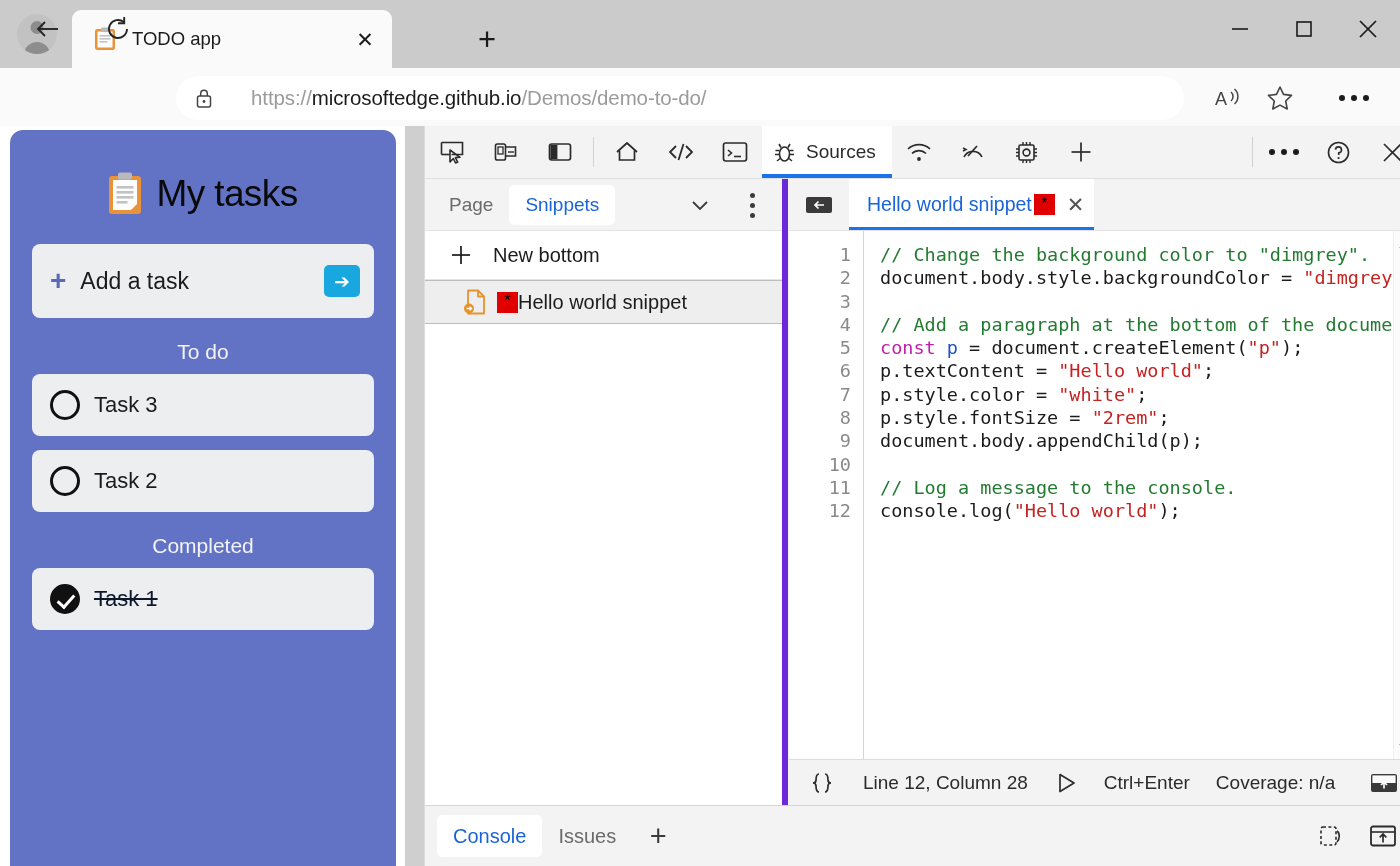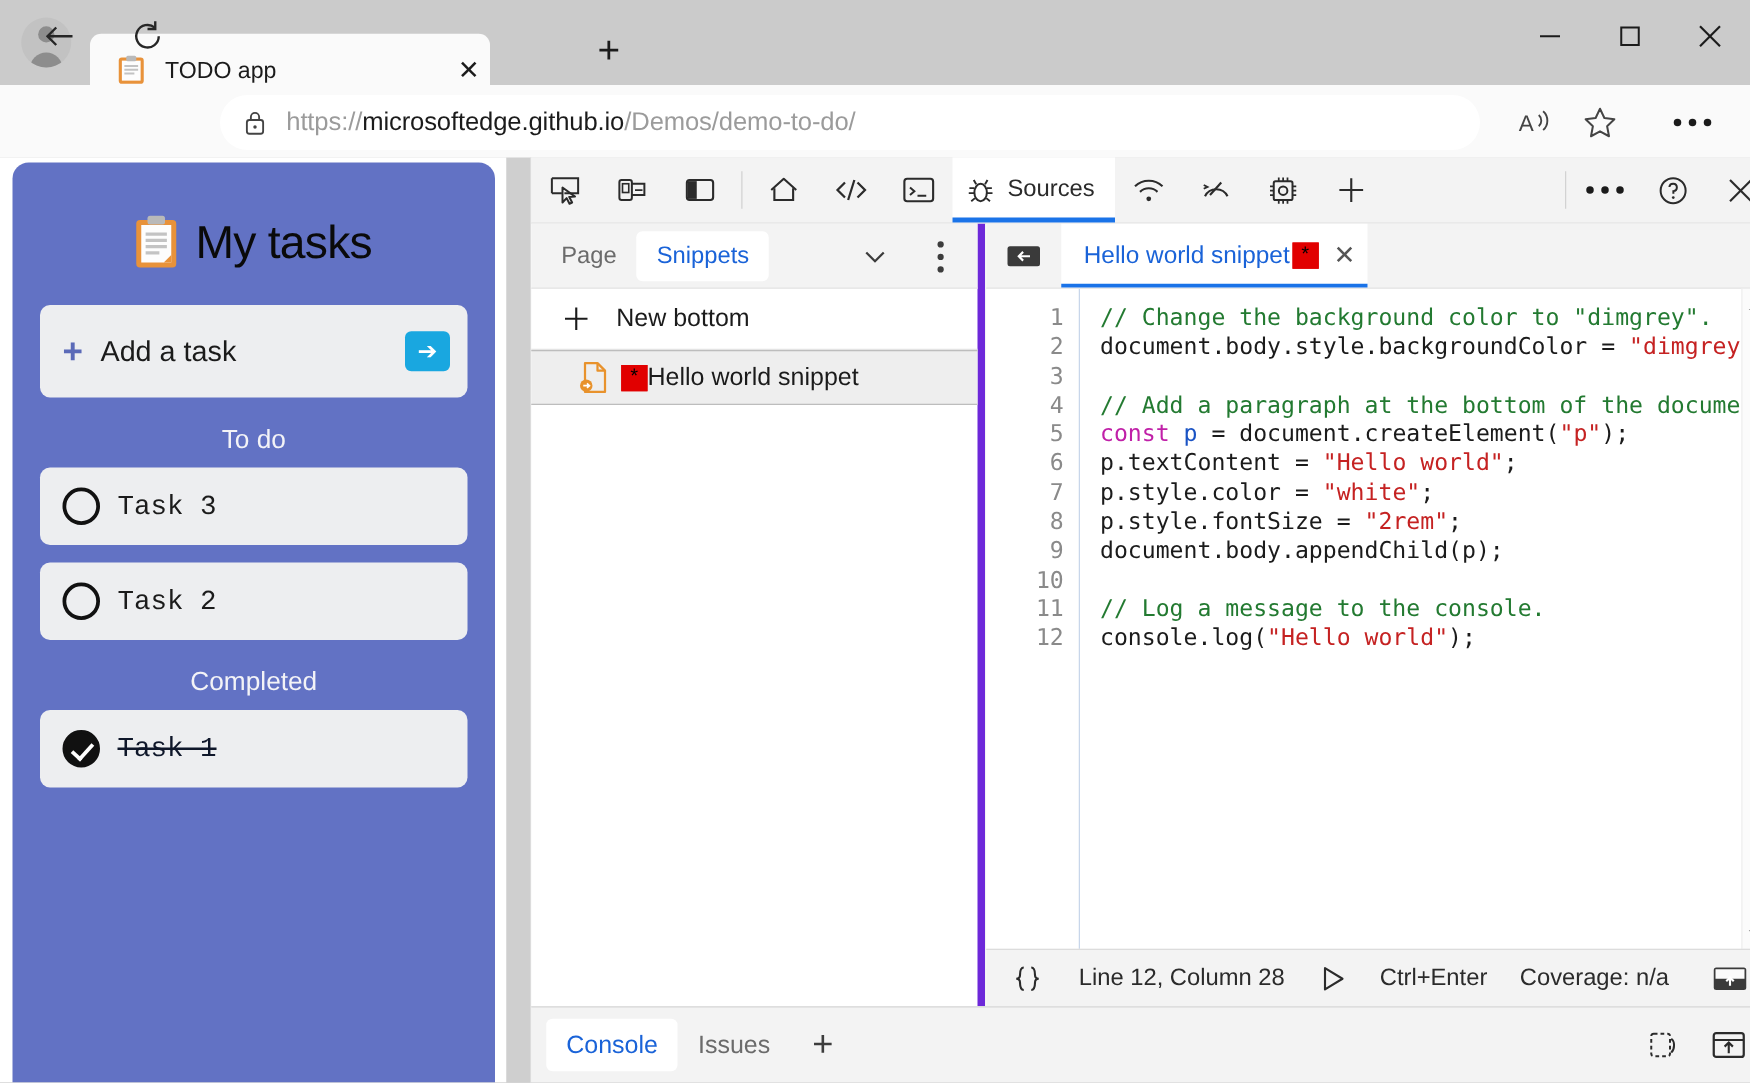--- a/index.html
+++ b/index.html
@@ -31,21 +31,21 @@
     width: 13px; height: 13px; border-radius: 50%; background: #8d8d8d;
   }
   .avatar-circle::after {
     content: ""; position: absolute; left: 50%; bottom: -8px; transform: translateX(-50%);
     width: 26px; height: 20px; border-radius: 13px 13px 0 0; background: #8d8d8d;
   }
 
   .tab {
     position: absolute; left: 72px; top: 10px; width: 320px; height: 58px;
     background: #fafafa; border-radius: 9px 9px 0 0;
-    display: flex; align-items: center; padding: 0 0 0 22px; margin-top: 17px;
+    display: flex; align-items: center; padding: 0 10px 0 22px;
   }
   .tab-favicon { width: 22px; height: 24px; position: relative; flex: 0 0 auto; }
   .tab-title {
     flex: 1; font-size: 18.5px; color: #1b1b1b; margin-left: 16px;
     white-space: nowrap; overflow: hidden;
   }
   .tab-close {
     width: 34px; height: 34px; display:flex; align-items:center; justify-content:center;
     font-size: 21px; color: #1b1b1b; line-height: 1;
   }
@@ -71,21 +71,21 @@
   }
   .nav-back { left: 26px; }
   .nav-reload { left: 96px; }
   .omnibox {
     position: absolute; left: 176px; top: 76px; width: 1008px; height: 44px;
     background: #ffffff; border-radius: 22px;
     display: flex; align-items: center; padding-left: 18px;
   }
   .lock-ico { width: 20px; height: 22px; flex: 0 0 auto; }
   .url-text {
-    margin-left: 15px; font-size: 20.5px; color: #9b9b9b; white-space: nowrap;
+    margin-left: 37px; font-size: 20.5px; color: #9b9b9b; white-space: nowrap;
     letter-spacing: -0.1px;
   }
   .url-text .host { color: #1b1b1b; }
   .omni-right { position: absolute; right: 94px; top: 76px; display: flex; }
   .omni-ico {
     width: 52px; height: 44px; display:flex; align-items:center; justify-content:center;
     color: #444;
   }
   .ellipsis-btn {
     position: absolute; right: 16px; top: 78px; width: 60px; height: 40px;
@@ -129,21 +129,21 @@
     display: flex; align-items: center; padding-left: 18px;
   }
   .chk { width: 30px; height: 30px; border-radius: 50%; border: 3.5px solid #111; flex:0 0 auto; }
   .chk.done {
     background: #111; border-color: #111; position: relative;
   }
   .chk.done::after {
     content: ""; position: absolute; left: 8px; top: 4px; width: 7px; height: 14px;
     border: solid #fff; border-width: 0 3px 3px 0; transform: rotate(42deg);
   }
-  .task-name { margin-left: 14px; font-size: 22px; color: #1b1b1b; font-family: Liberation Mono, monospace; }
+  .task-name { margin-left: 14px; font-size: 22px; color: #1b1b1b; }
   .task-name.struck { text-decoration: line-through; color: #0f172a; }
 
   
   .devtools {
     position: absolute; left: 424px; top: 126px; width: 995px; height: 740px;
     background: #f3f3f3; border-left: 1px solid #dcdcdc;
   }
   .dt-toolbar {
     position: relative; height: 53px; background: #f3f3f3;
     display: flex; align-items: center; border-bottom: 1px solid #e0e0e0;

